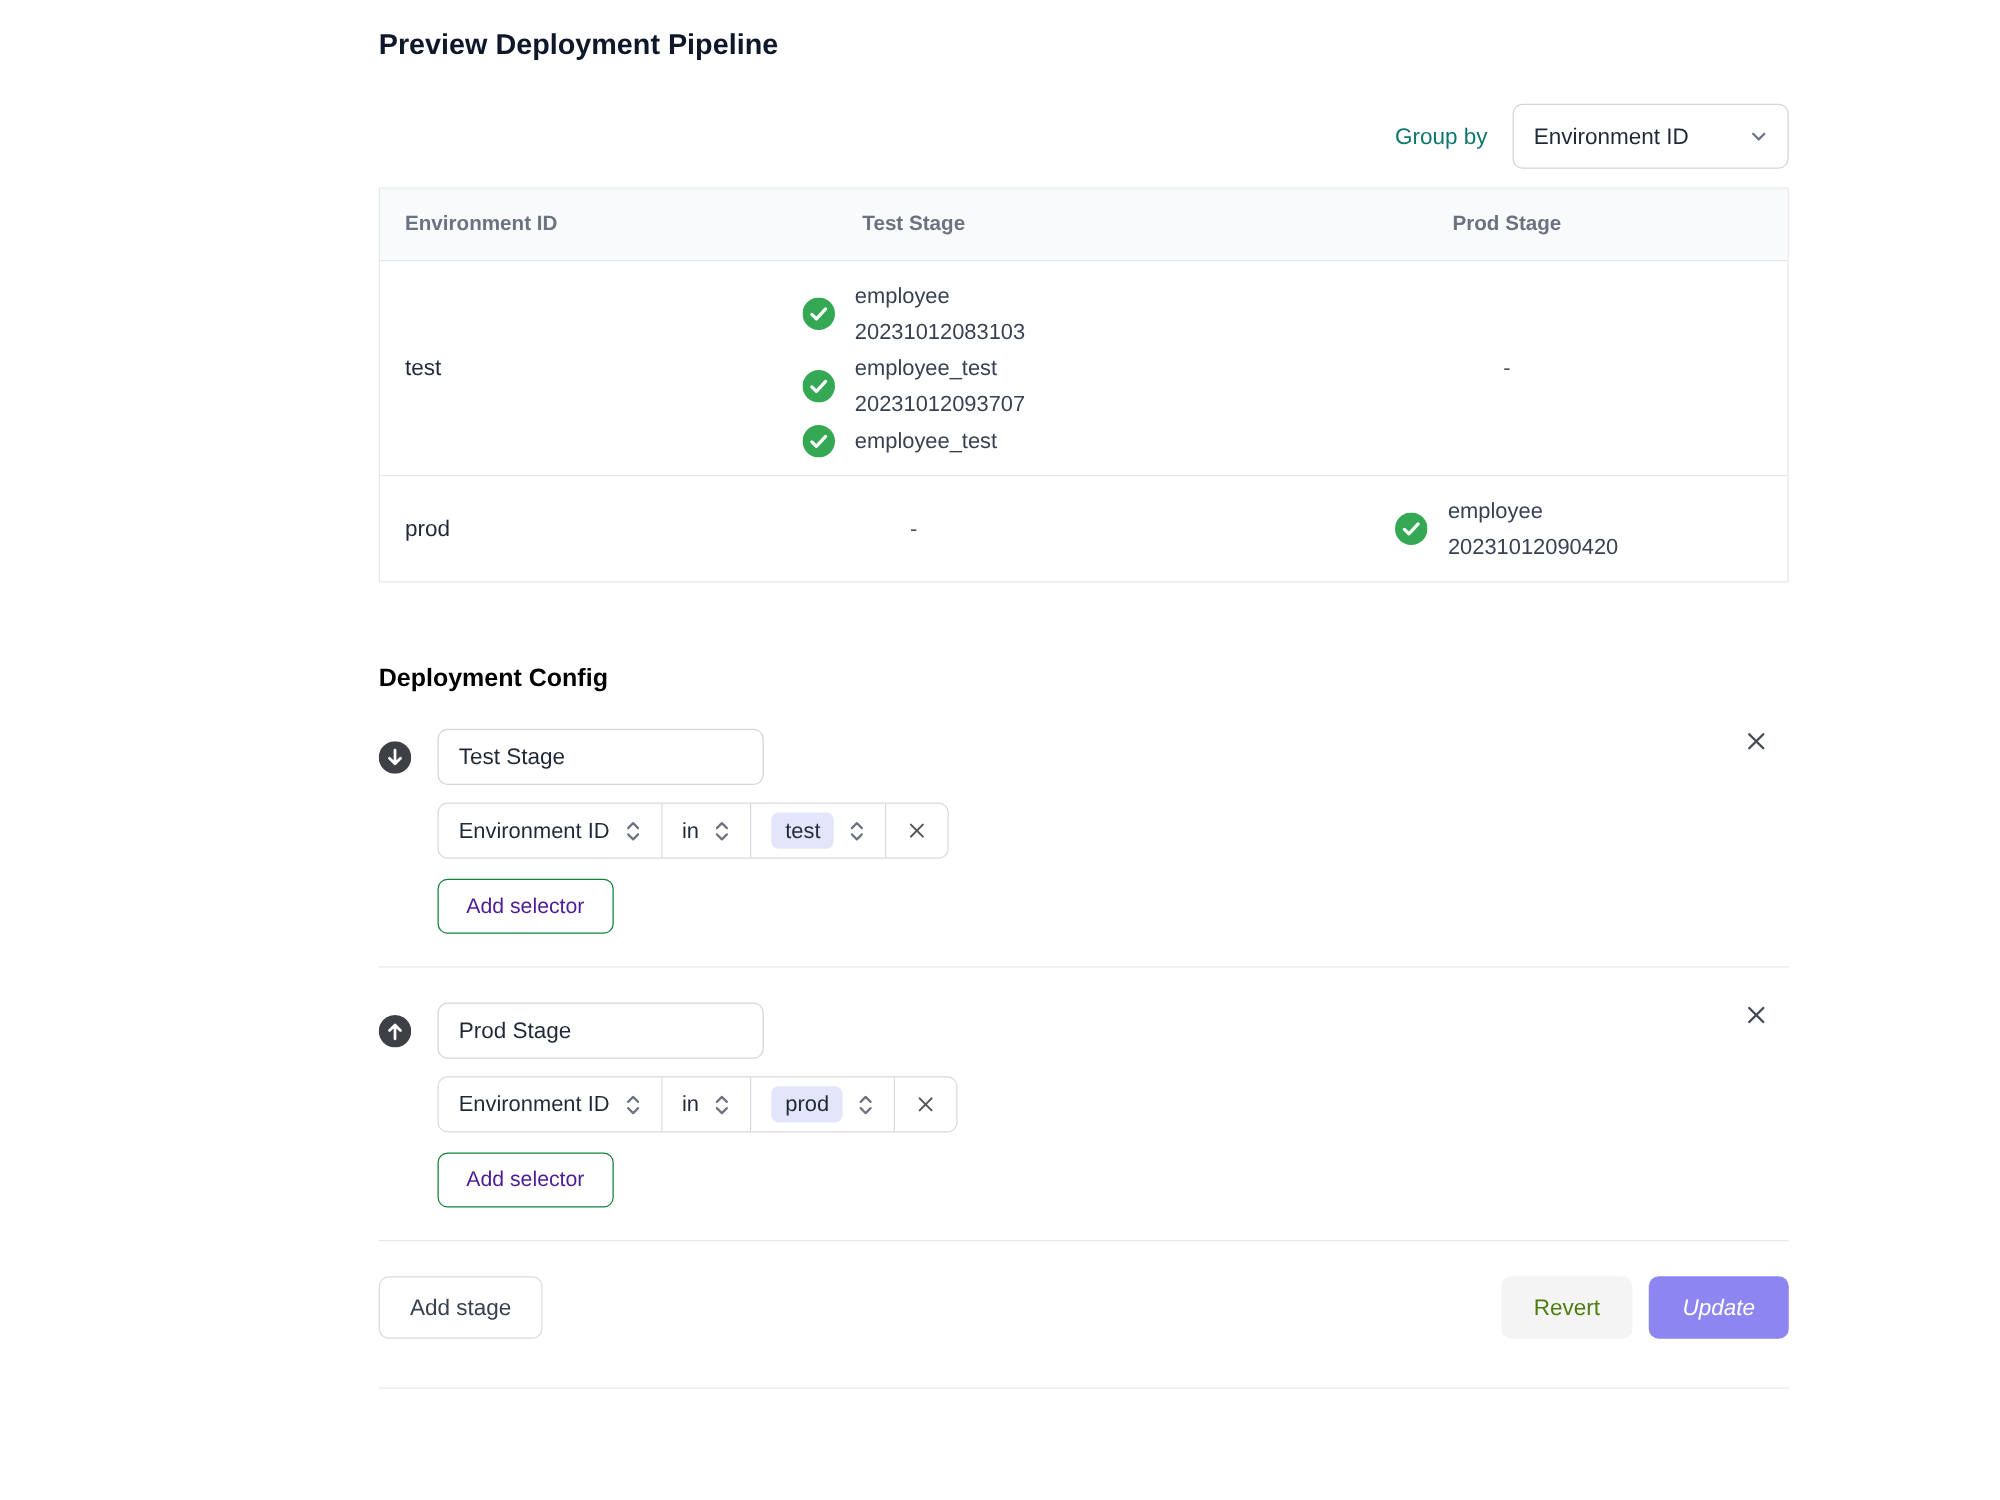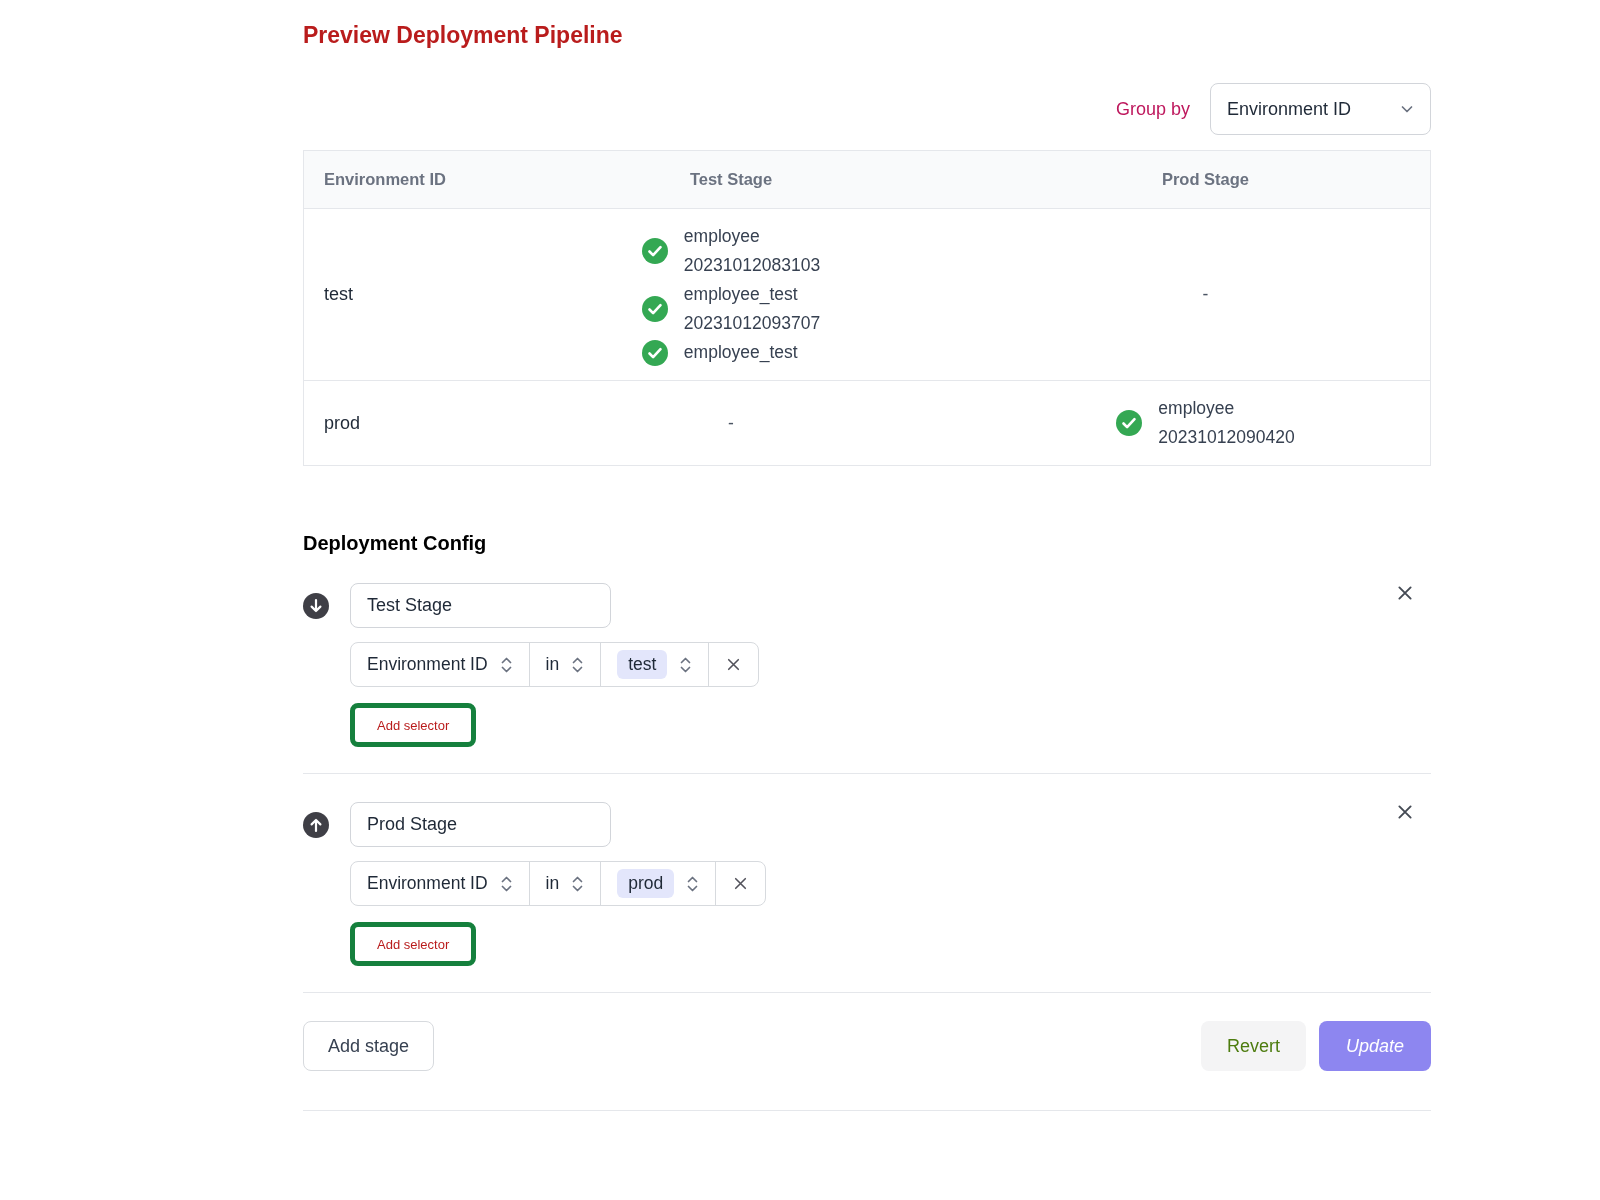--- a/index.html
+++ b/index.html
@@ -5,25 +5,25 @@
   * { box-sizing: border-box; margin: 0; padding: 0; }
   html, body { background: #ffffff; }
   body {
     width: 1600px; height: 1200px;
     font-family: "Liberation Sans", sans-serif;
     color: #1f2937;
     overflow: hidden;
   }
   .content { width: 1128px; margin-left: 303px; padding-top: 22px; }
 
-  .page-title { font-size: 23px; font-weight: 700; color: #b91c1c; }
+  .page-title { font-size: 23px; font-weight: 700; color: #0f172a; }
 
   
   .toolbar { display: flex; align-items: center; justify-content: flex-end; gap: 20px; margin-top: 34px; }
-  .group-by-label { font-size: 18px; color: #be185d; }
+  .group-by-label { font-size: 18px; color: #0f766e; }
   .gb-select {
     display: flex; align-items: center; justify-content: space-between;
     width: 221px; height: 52px; border: 1px solid #d2d5da; border-radius: 8px;
     padding: 0 14px 0 16px; cursor: pointer; font-size: 18px; color: #1f2937; background: #fff;
   }
   .search-box {
     display: flex; align-items: center; gap: 10px;
     width: 351px; height: 52px; border: 1px solid #d2d5da; border-radius: 8px; padding: 0 14px; background: #fff;
   }
   .search-box input {
@@ -66,22 +66,22 @@
     background: none; border: none; cursor: pointer; padding: 2px; line-height: 0;
   }
   .selector-row { margin-left: 47px; margin-top: 14px; }
   .selector-group { display: inline-flex; align-items: stretch; height: 45px; border: 1px solid #d7dade; border-radius: 8px; background: #fff; }
   .seg { display: flex; align-items: center; gap: 12px; padding: 0 16px; font-size: 17.5px; color: #1f2937; cursor: pointer; }
   .seg + .seg { border-left: 1px solid #d7dade; }
   .seg.seg-remove { padding: 0 16px; }
   .tag { background: #e3e6fb; border-radius: 6px; padding: 4px 11px; }
   .add-selector {
     margin-left: 47px; margin-top: 16px; height: 44px; padding: 0 22px;
-    border: 5px solid #15803d; border-radius: 8px; background: #fff;
-    font-size: 13px; color: #b91c1c; cursor: pointer;
+    border: 1px solid #15803d; border-radius: 8px; background: #fff;
+    font-size: 17px; color: #4c1d95; cursor: pointer;
     font-family: "Liberation Sans", sans-serif;
   }
   .divider { height: 1px; background: #e5e7eb; margin-top: 26px; }
 
   
   .footer { display: flex; align-items: flex-end; margin-top: 28px; }
   .btn { height: 50px; border-radius: 8px; font-size: 18px; cursor: pointer; font-family: "Liberation Sans", sans-serif; }
   .btn-add-stage { padding: 0 24px; border: 1px solid #d7dade; background: #fff; color: #374151; }
   .footer-spacer { flex: 1; }
   .btn-revert { padding: 0 26px; border: none; background: #f4f4f5; color: #4d7c0f; margin-right: 13px; cursor: default; }

